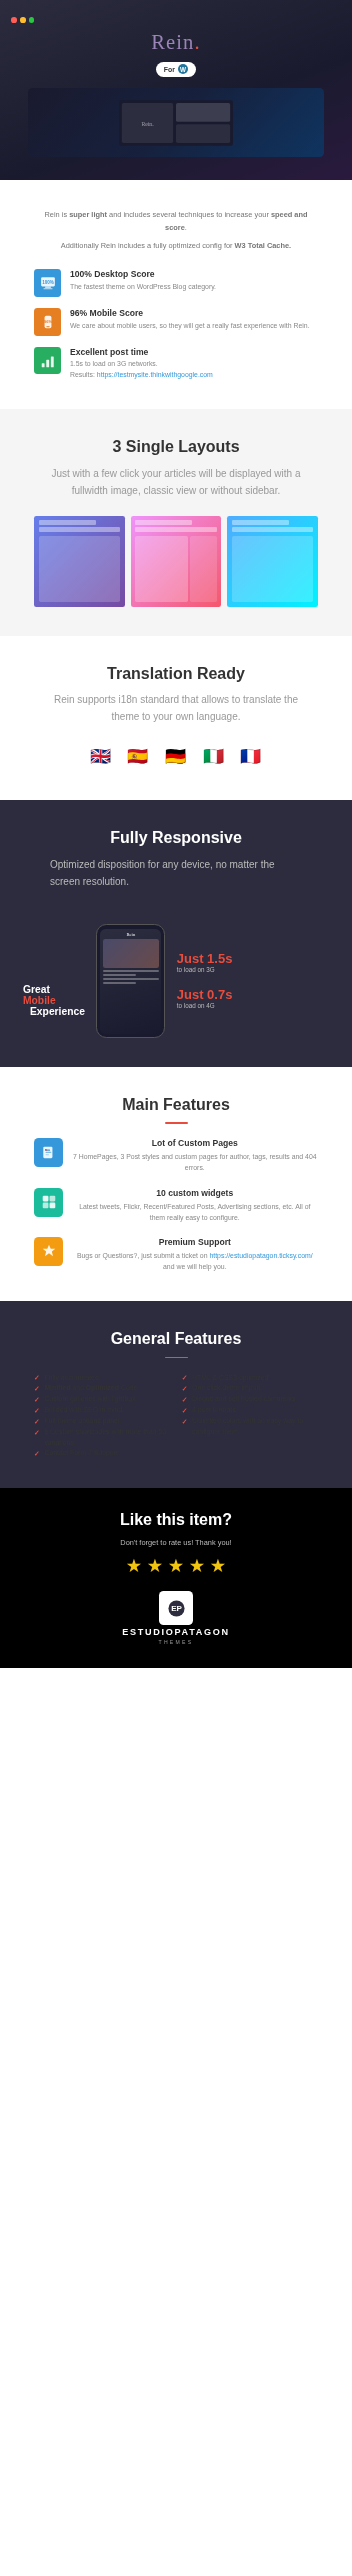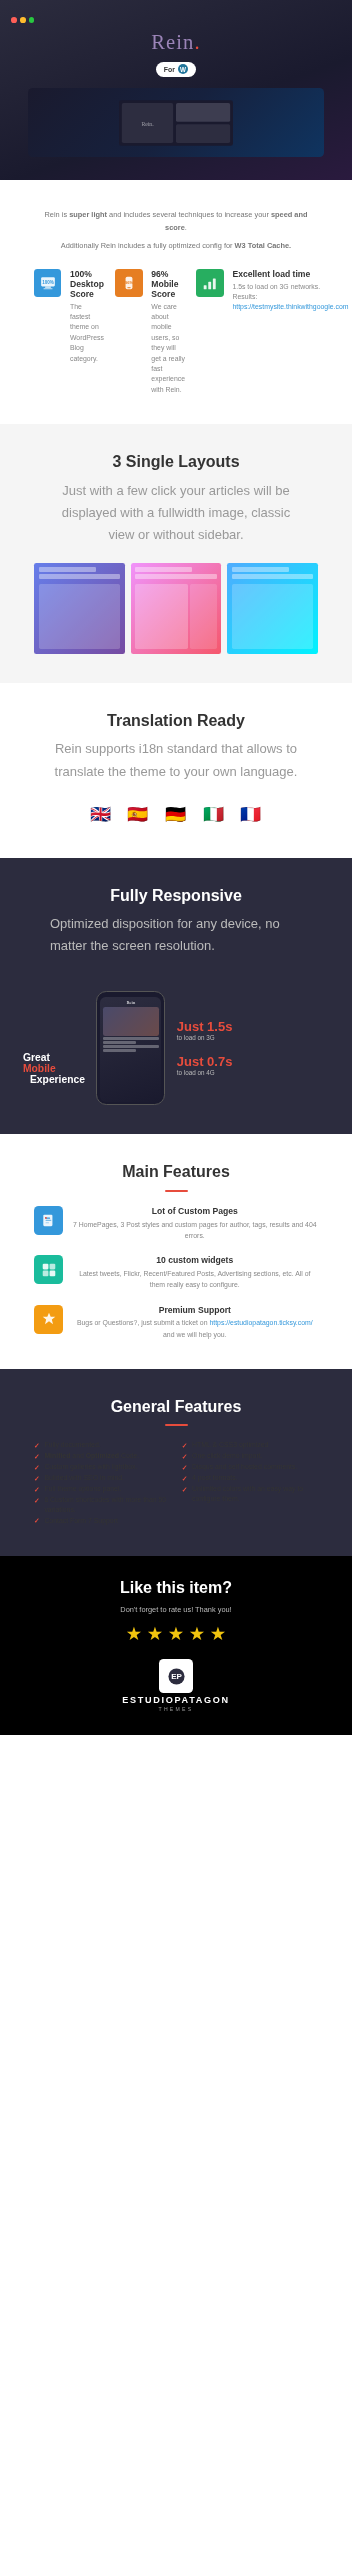--- a/index.html
+++ b/index.html
@@ -98,38 +98,38 @@
       background: #f5f5f5;
       color: #333;
     }
     .section-title {
       font-size: 16px;
       font-weight: 700;
       margin-bottom: 8.6px;
       color: inherit;
     }
     .section-subtitle {
-      font-size: 13px;
+      font-size: 10px;
       line-height: 1.7;
       color: #999;
       max-width: 252px;
       margin: 0 auto 17px;
     }
     .red-underline {
       width: 23px;
       height: 1.7px;
       background: #e74c3c;
       margin: 0 auto 11.4px;
       border-radius: 1.1px;
     }
 
     
     .speed-features {
       display: flex;
-      flex-direction: row;
+      flex-direction: column;
       gap: 11.4px;
       margin-top: 17px;
       text-align: left;
     }
     .speed-item {
       display: flex;
       gap: 8.6px;
       align-items: flex-start;
     }
     .speed-icon {
@@ -511,21 +511,21 @@
     </div>
     <div class="speed-item">
       <div class="speed-icon icon-green">
         <svg width="16" height="16" viewBox="0 0 28 28" fill="none">
           <rect x="3" y="18" width="5" height="7" rx="1" fill="white" fill-opacity="0.9"></rect>
           <rect x="11" y="12" width="5" height="13" rx="1" fill="white" fill-opacity="0.9"></rect>
           <rect x="19" y="6" width="5" height="19" rx="1" fill="white" fill-opacity="0.9"></rect>
         </svg>
       </div>
       <div class="speed-item-content">
-        <h3>Excellent load time</h3>
+        <h3>Excellent post time</h3>
         <p>
           1.5s to load on 3G networks.<br>Results: <a href="#">https://testmysite.thinkwithgoogle.com</a>
         </p>
       </div>
     </div>
   </div>
 </section>
 
 <section class="section section-mid">
   <h2 class="section-title">3 Single Layouts</h2>

